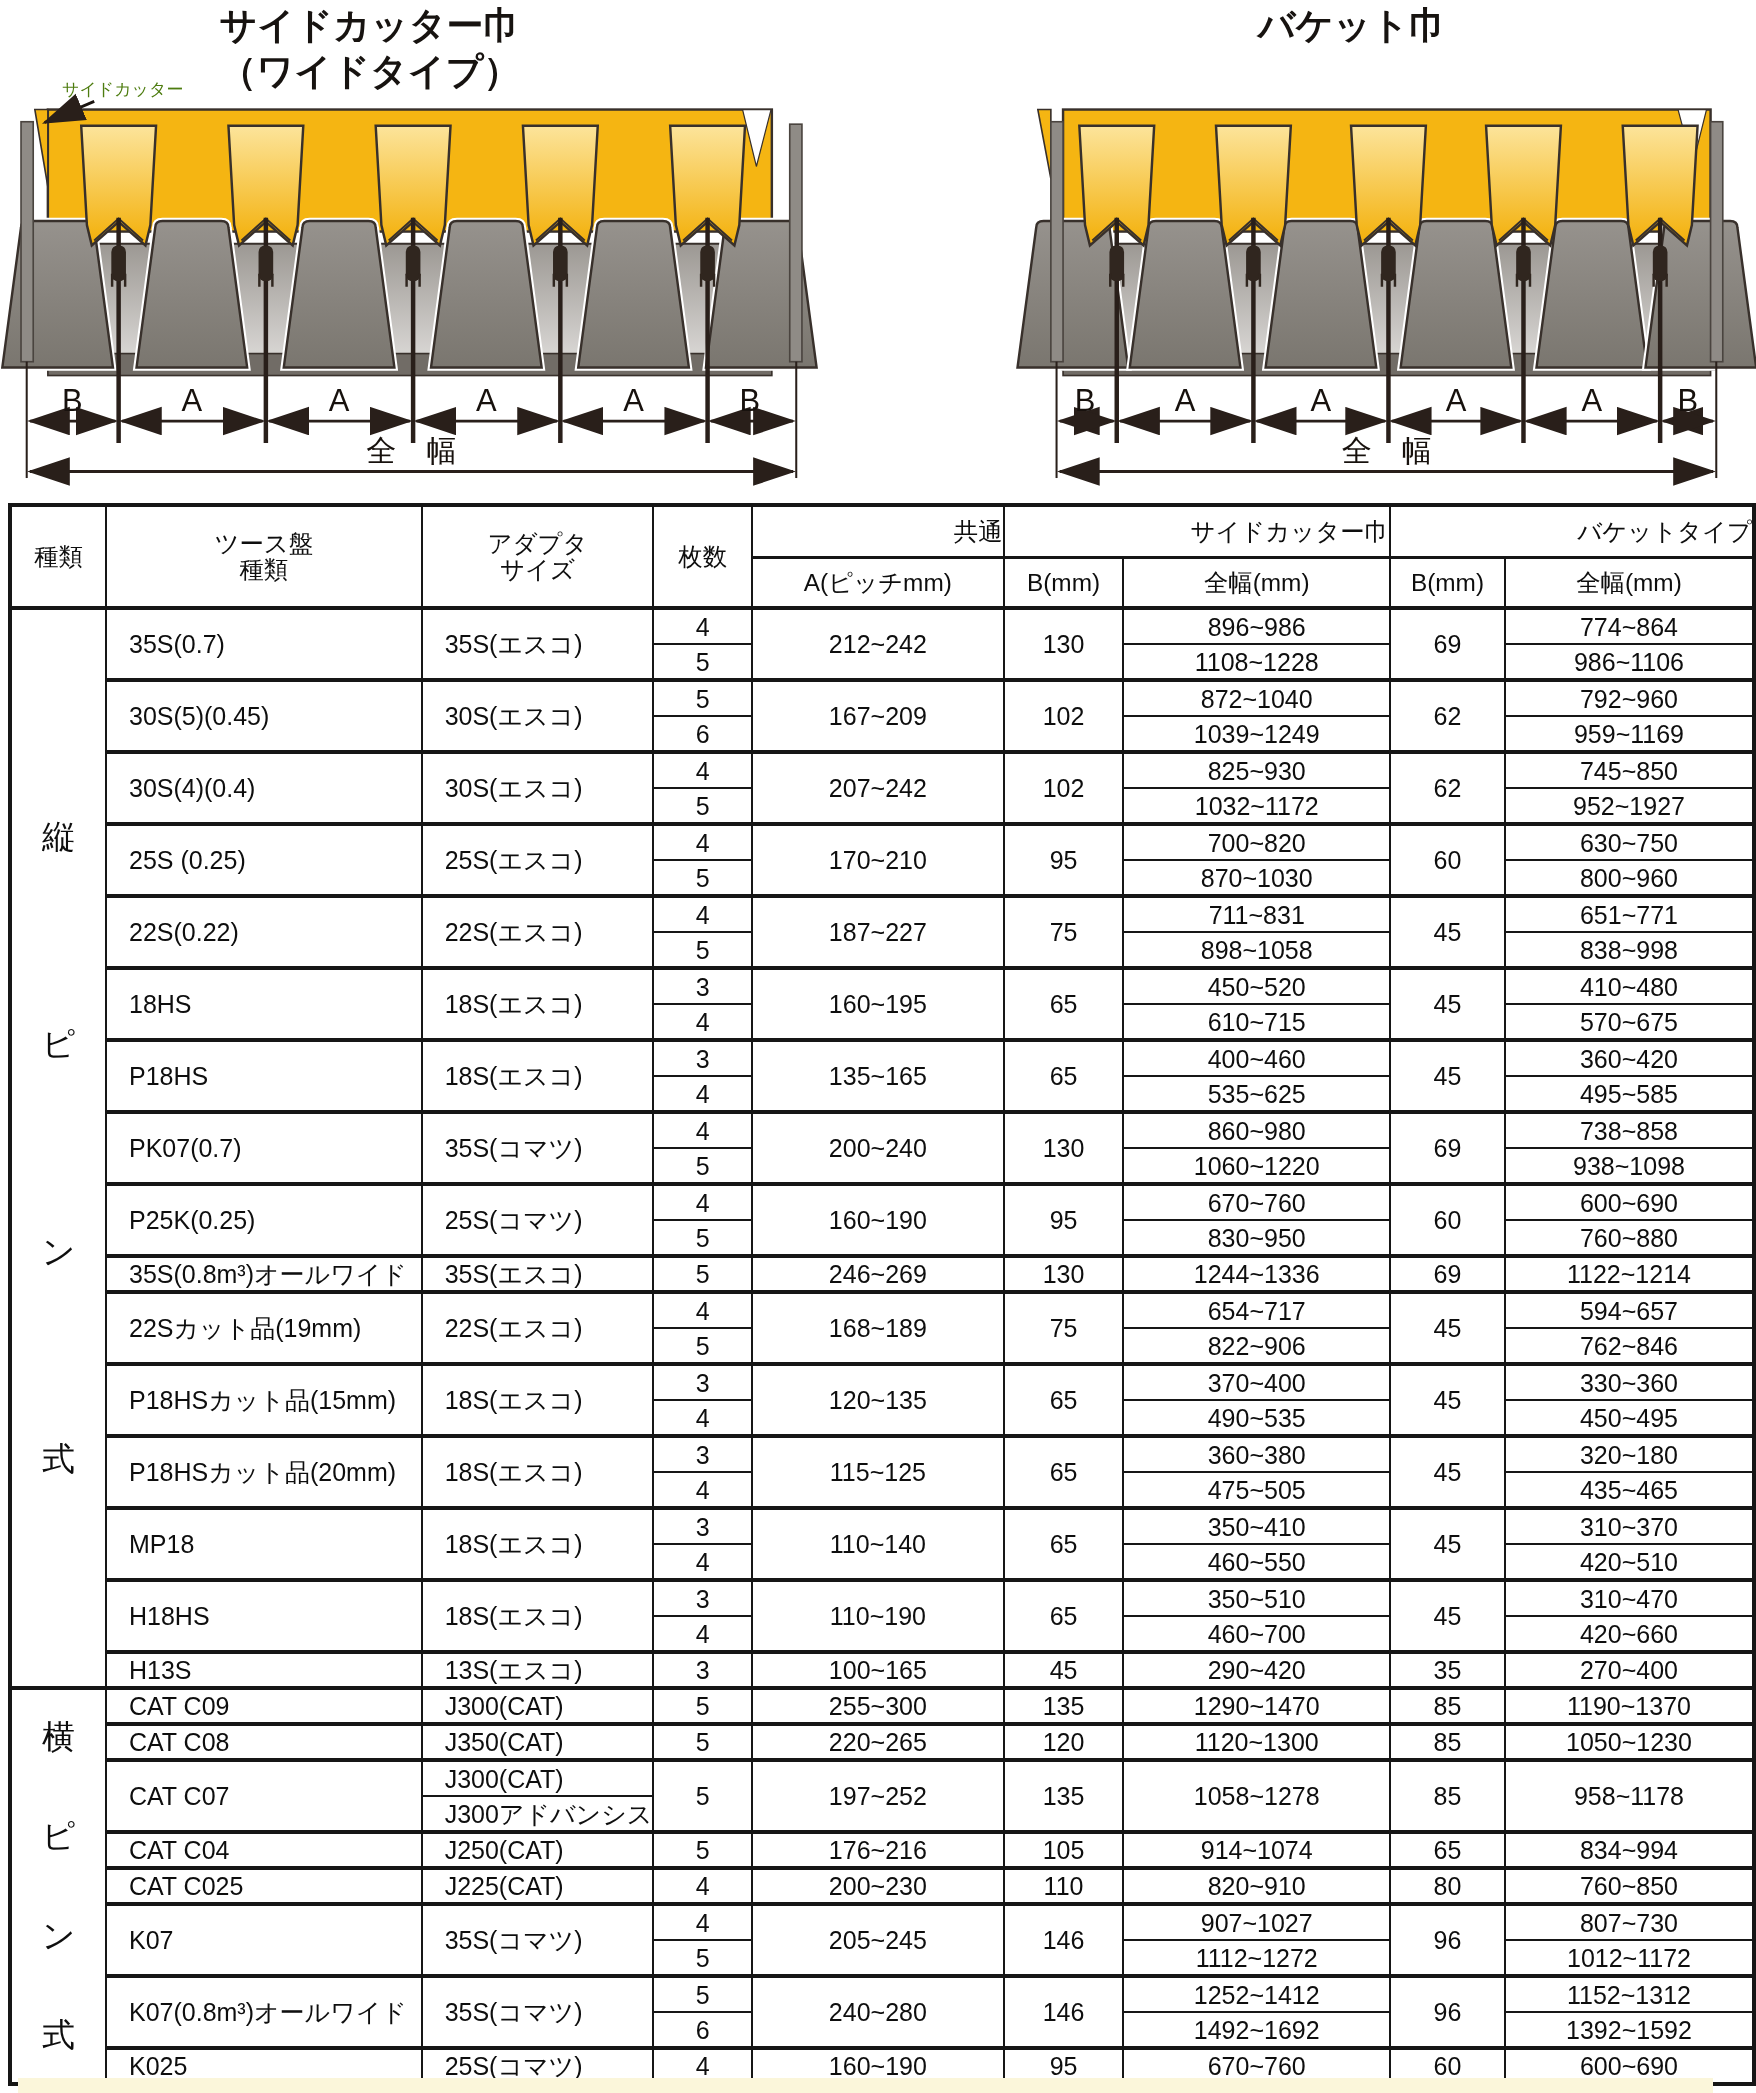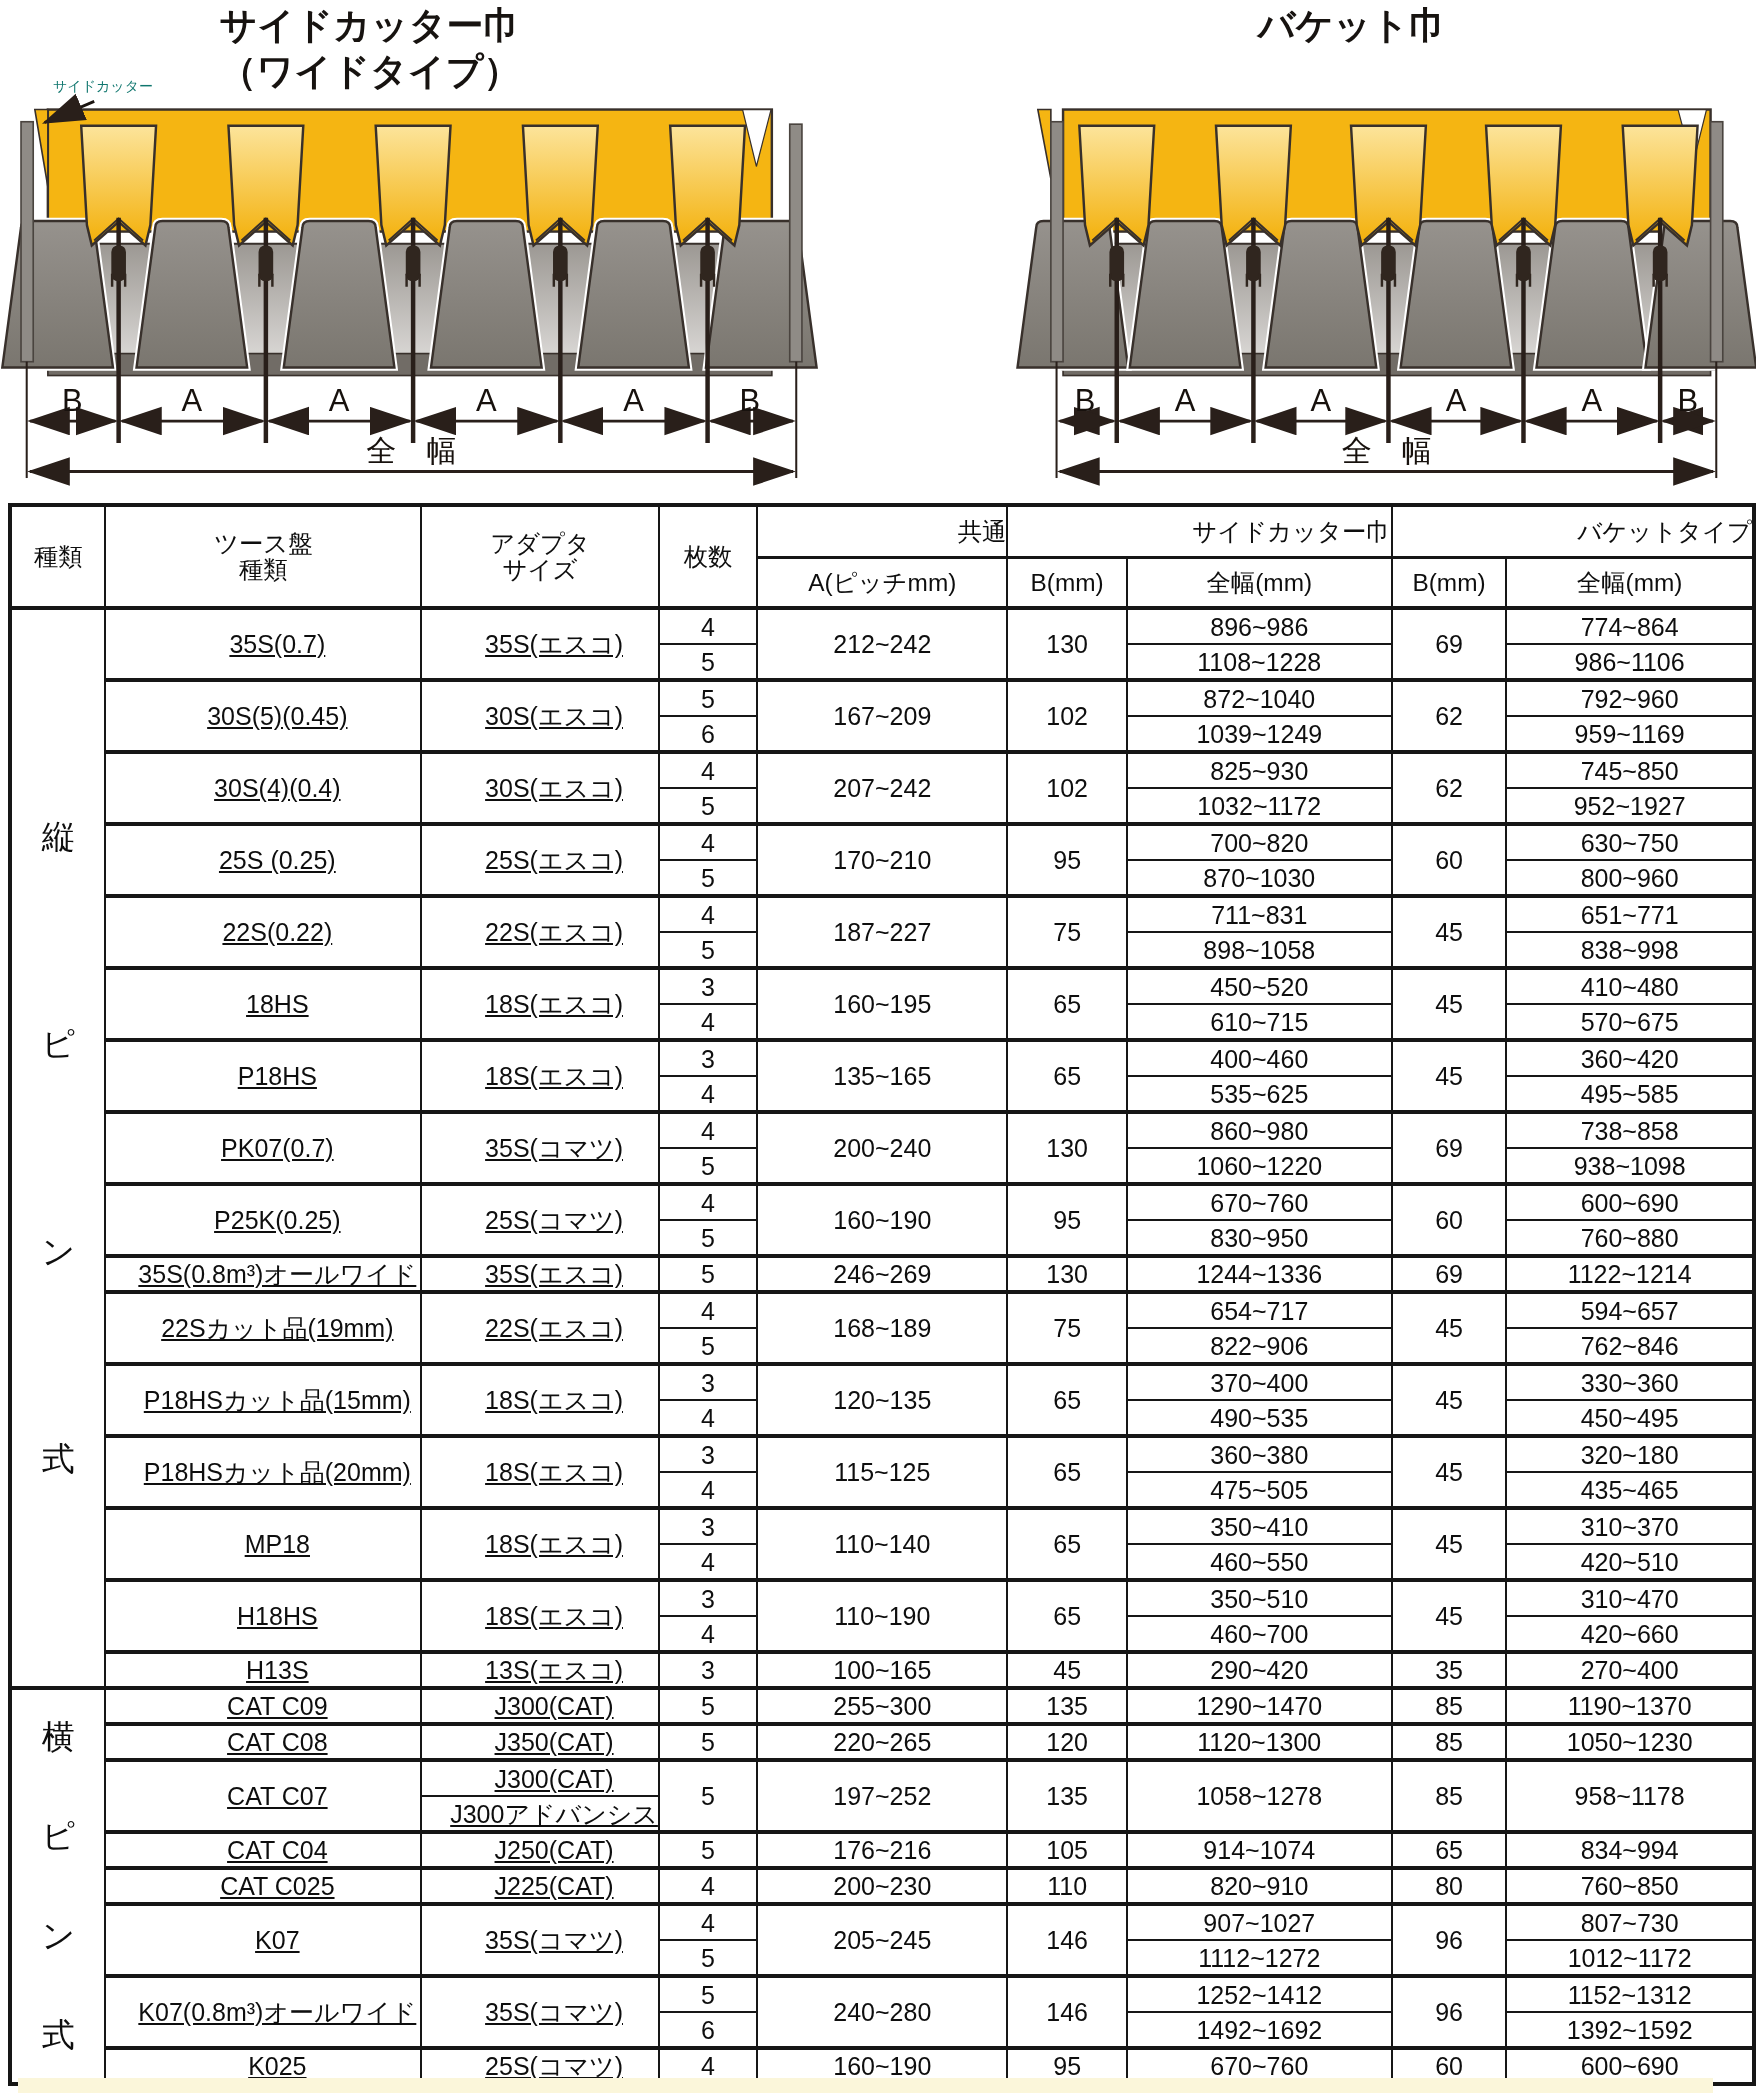--- a/index.html
+++ b/index.html
@@ -3,35 +3,35 @@
 <meta charset="utf-8">
 <style>
   html,body{margin:0;padding:0;}
   body{width:1756px;height:2093px;position:relative;background:#ffffff;
        font-family:"Liberation Sans", sans-serif; color:#101010;}
   
   .diag-title{position:absolute;text-align:center;font-size:37px;font-weight:bold;
               line-height:46px;color:#171310;transform:translateX(-50%);white-space:nowrap;}
   #title-left{left:370px;top:3.3px;}
   #title-right{left:1352px;top:3.3px;font-family:Liberation Serif, serif;}
-  #callout{position:absolute;left:53px;top:78px;font-size:14px;color:#0f766e;white-space:nowrap;}
+  #callout{position:absolute;left:62px;top:78px;font-size:17px;color:#4d7c0f;white-space:nowrap;}
   
   #diagrams{position:absolute;left:0;top:77px;width:1756px;height:423px;}
   
   #spec{position:absolute;left:8.1px;top:503px;border-collapse:collapse;table-layout:fixed;
         border:4.9px solid #161616;background:#fff;}
   #spec th,#spec td{border:2.4px solid #161616;padding:0;margin:0;text-align:center;
         vertical-align:middle;font-weight:normal;font-size:25px;line-height:1.04;
         color:#0e0e0e;white-space:nowrap;overflow:hidden;}
   #spec thead tr.h1 th{height:49px;font-size:24.4px;}
   #spec thead tr.h2 th{height:47px;font-size:24.4px;border-bottom-width:4.1px;}
   #spec thead th.tall{border-bottom-width:4.1px;}
   #spec thead th.grp{border-bottom-width:3.3px;text-align:right;}
   #spec tbody tr{height:36px;}
-  #spec td.left{text-align:center;padding-left:28px;text-decoration:underline;}
+  #spec td.left{text-align:left;padding-left:22px;}
   #spec td.gb{border-bottom-width:4.1px;}
   #spec td.sec{border-bottom-width:4.1px;}
   .sec-inner{display:flex;flex-direction:column;align-items:center;justify-content:center;
              font-size:33px;color:#0e0e0e;}
   
   #note-strip{position:absolute;left:18px;top:2078px;width:1695px;height:15.5px;}
 </style>
 </head>
 <body>
 

